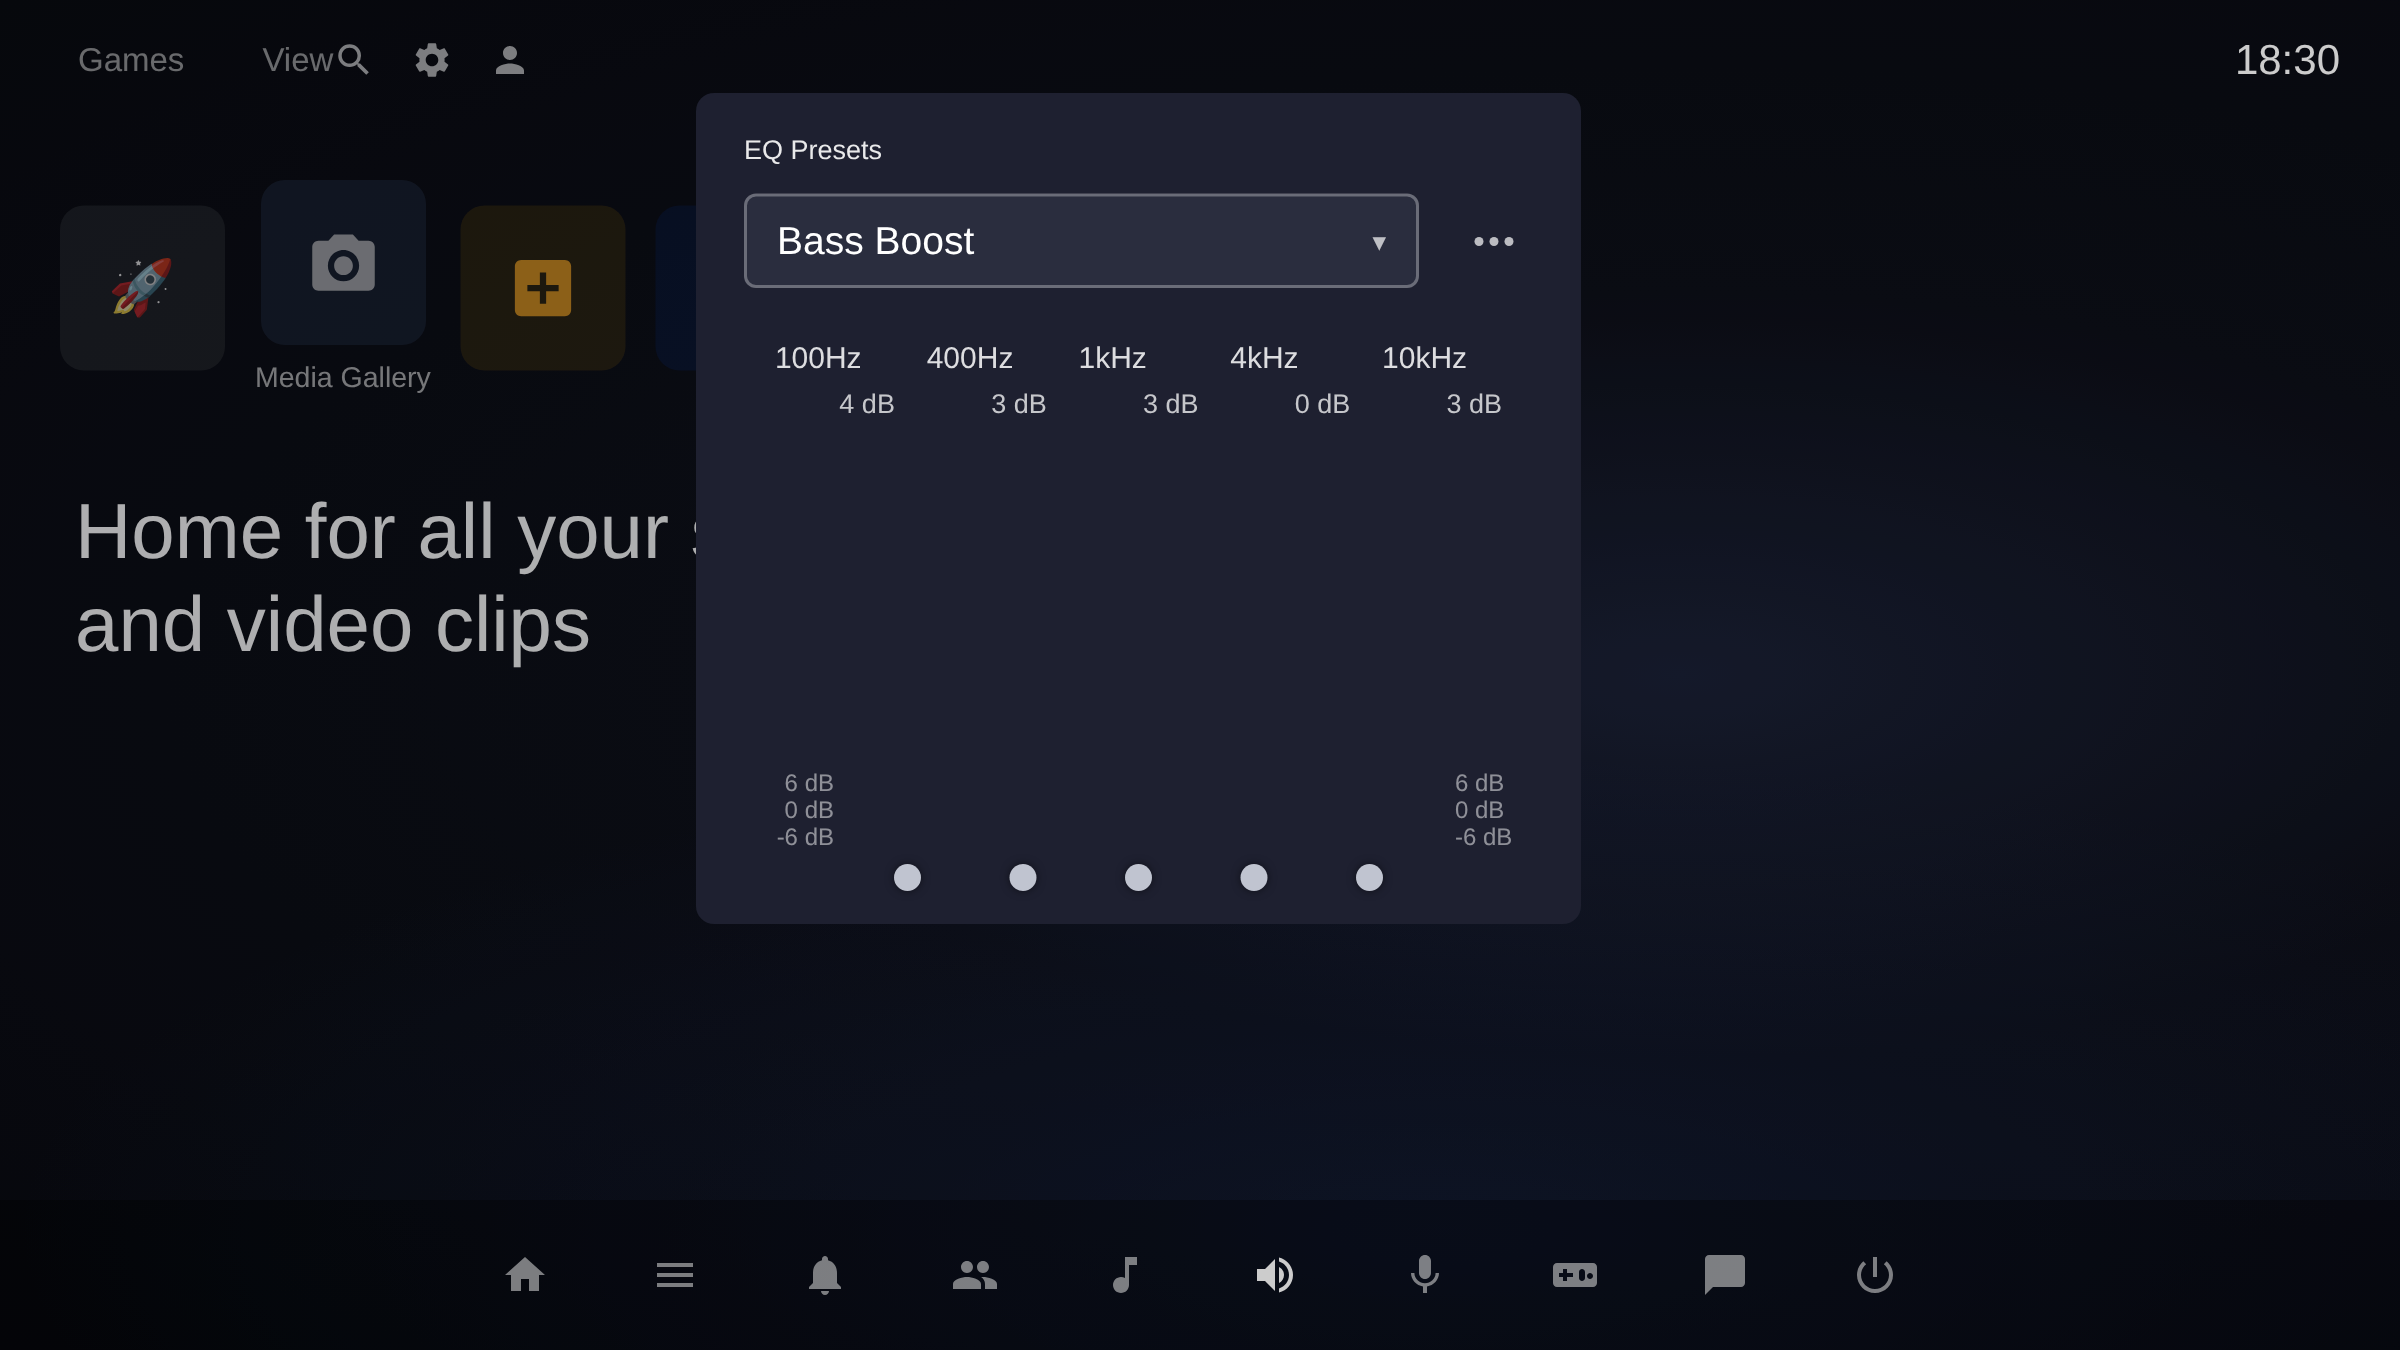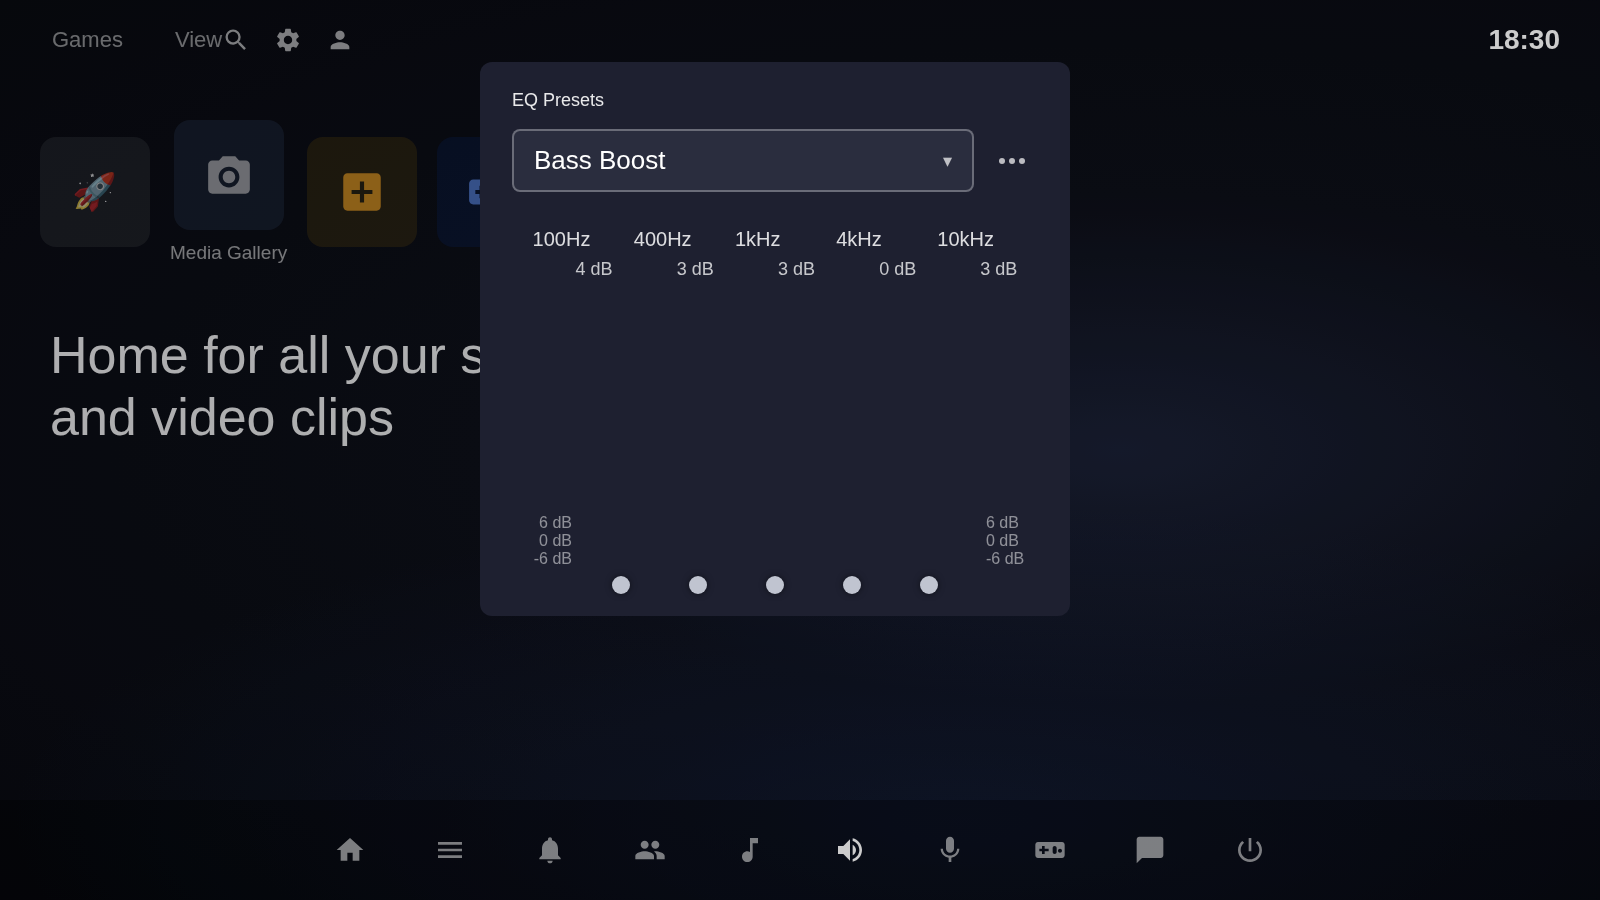--- a/index.html
+++ b/index.html
@@ -51,21 +51,21 @@
     .topbar-nav span {
       font-size: 22px;
       color: rgba(255,255,255,0.5);
       font-weight: 500;
       margin-left: 12px;
     }
 
     .topbar-time {
       margin-left: auto;
       font-size: 28px;
-      font-weight: 700;
+      font-weight: 400;
       color: #fff;
       text-align: center;
     }
 
     .topbar-icons {
       display: flex;
       gap: 24px;
       margin-right: 40px;
       align-items: center;
     }
@@ -182,40 +182,40 @@
       position: absolute;
       inset: 0;
       background: rgba(0,0,0,0.2);
       z-index: 20;
     }
 
     
     .eq-dialog {
       position: absolute;
       top: 62px;
-      left: 480px;
+      left: 464px;
       width: 590px;
       background: #1e2030;
       border-radius: 12px;
       padding: 28px 32px 40px;
       z-index: 30;
     }
 
     .eq-title {
       font-size: 18px;
       color: rgba(255,255,255,0.9);
       margin-bottom: 18px;
       font-weight: 400;
     }
 
     
     .eq-dropdown-row {
       display: flex;
       align-items: center;
-      gap: 12px;
+      gap: 24px;
       margin-bottom: 36px;
     }
 
     .eq-dropdown {
       flex: 1;
       background: #2a2d3e;
       border: 2px solid rgba(255,255,255,0.3);
       border-radius: 8px;
       padding: 14px 20px;
       display: flex;

